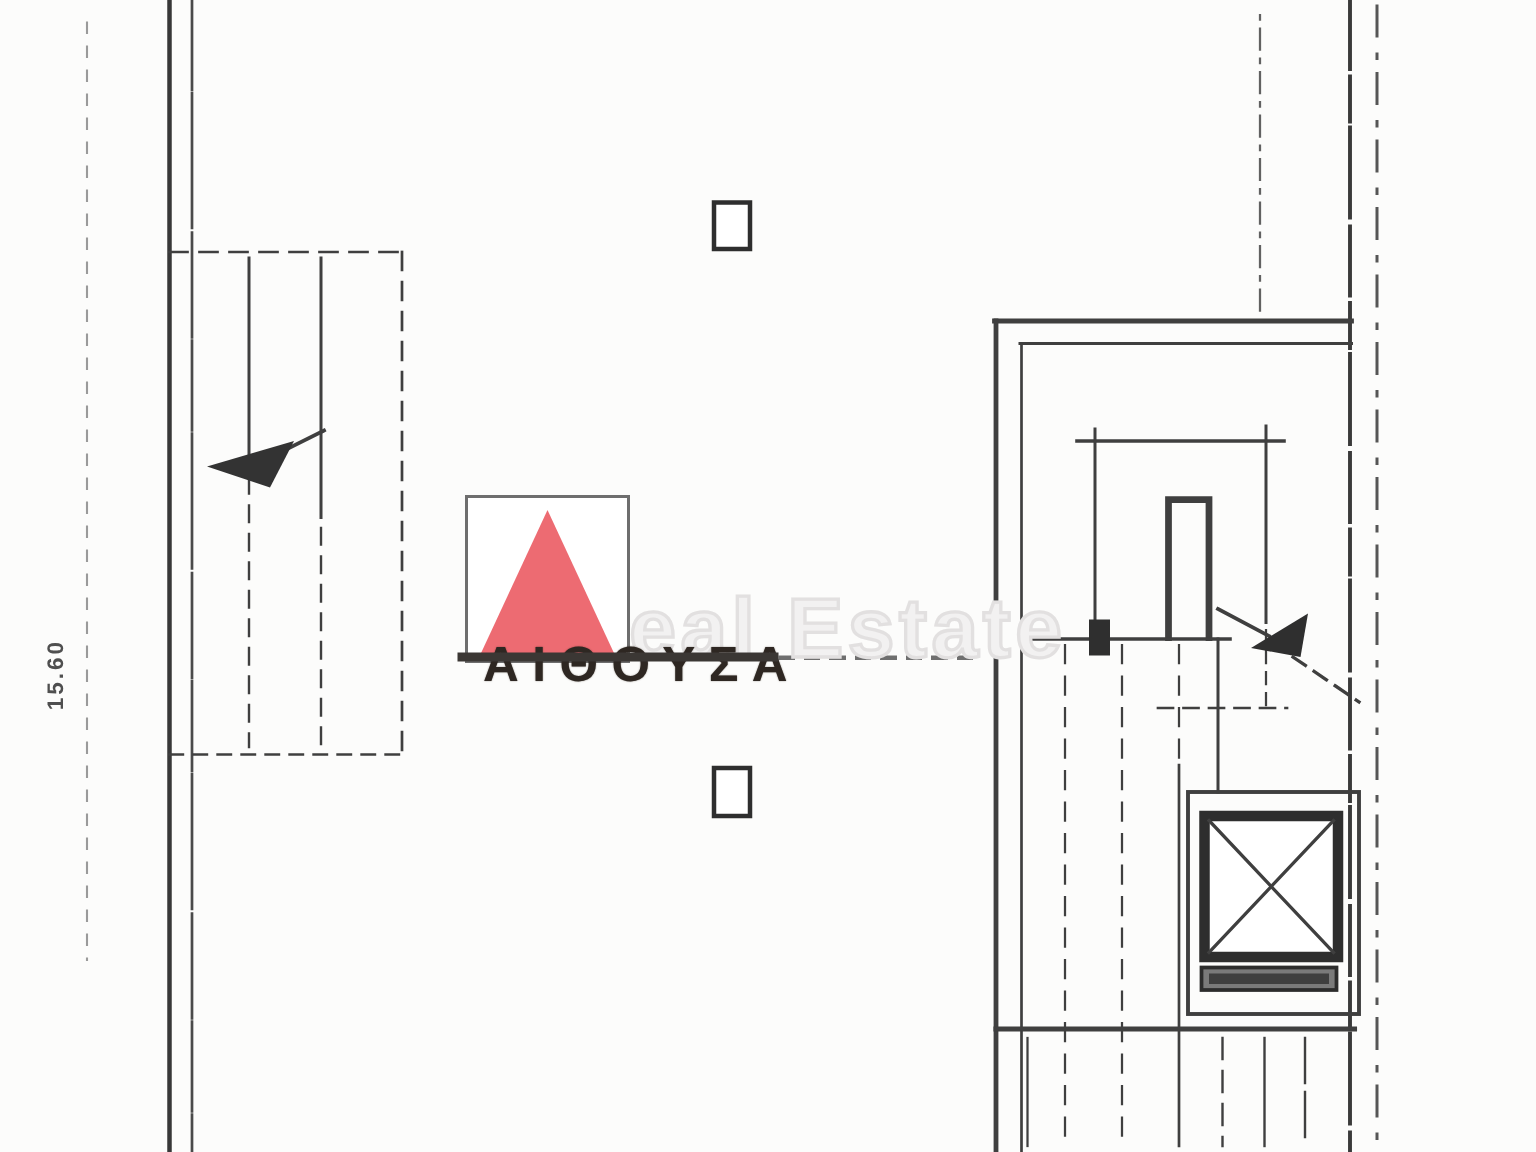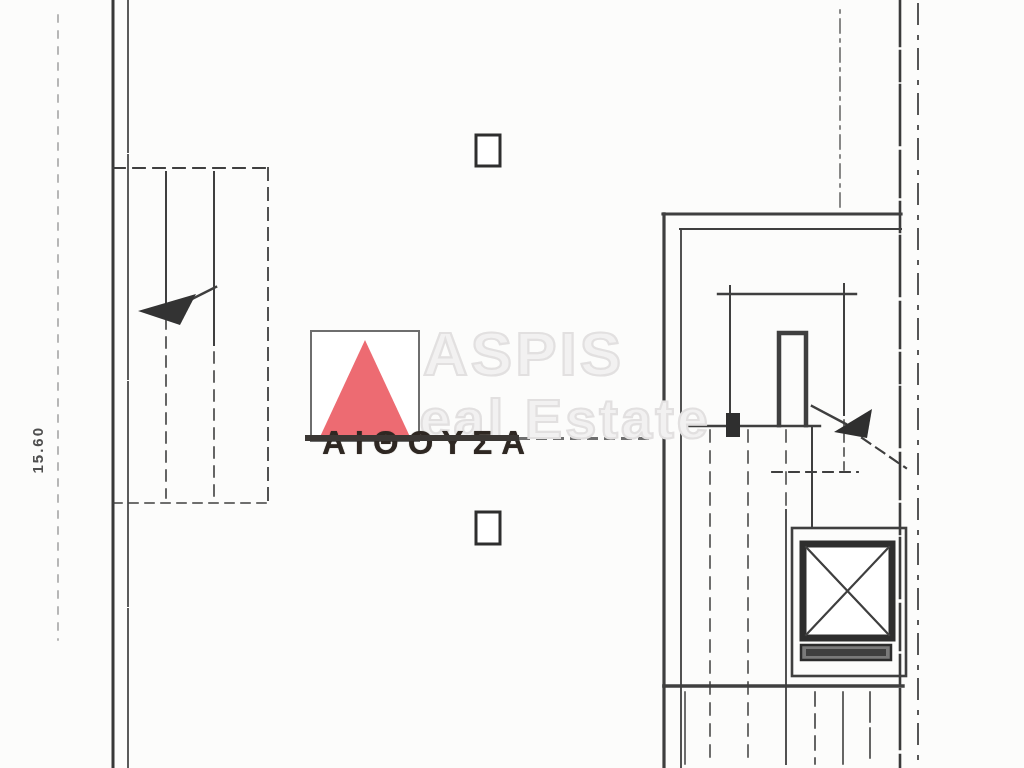--- a/index.html
+++ b/index.html
@@ -145,21 +145,20 @@
 
       <g>
         <path d="M815 692 V764" stroke-width="1.6" stroke-dasharray="14 8"></path>
         <path d="M843 692 V764" stroke-width="1.6"></path>
         <path d="M870 692 V764" stroke-width="1.6" stroke-dasharray="30 6"></path>
         <path d="M685 692 V764" stroke-width="1.5"></path>
       </g>
     </g>
   </svg>
 
-  <div class="wm wm1">ASPIS</div>
   <div class="wm wm2">Real Estate</div>
 
   <div class="logo-box">
     <svg width="106" height="108" viewBox="0 0 106 108">
       <polygon points="53,8 7,107 99,107" fill="var(--triangle)"></polygon>
     </svg>
   </div>
 
   <div class="room-label">ΑΙΘΟΥΣΑ</div>
   <div class="room-underline"></div>

